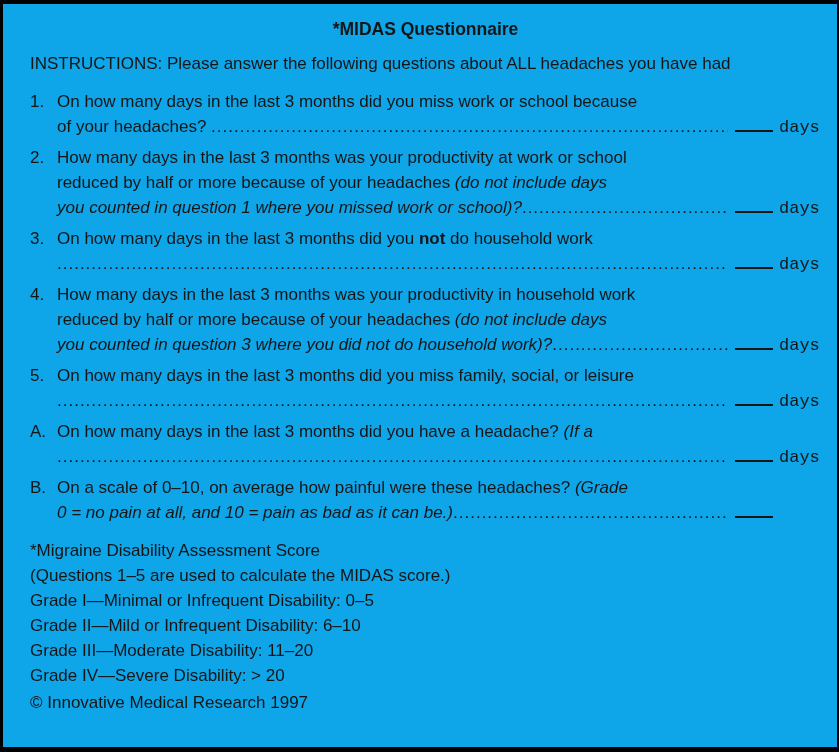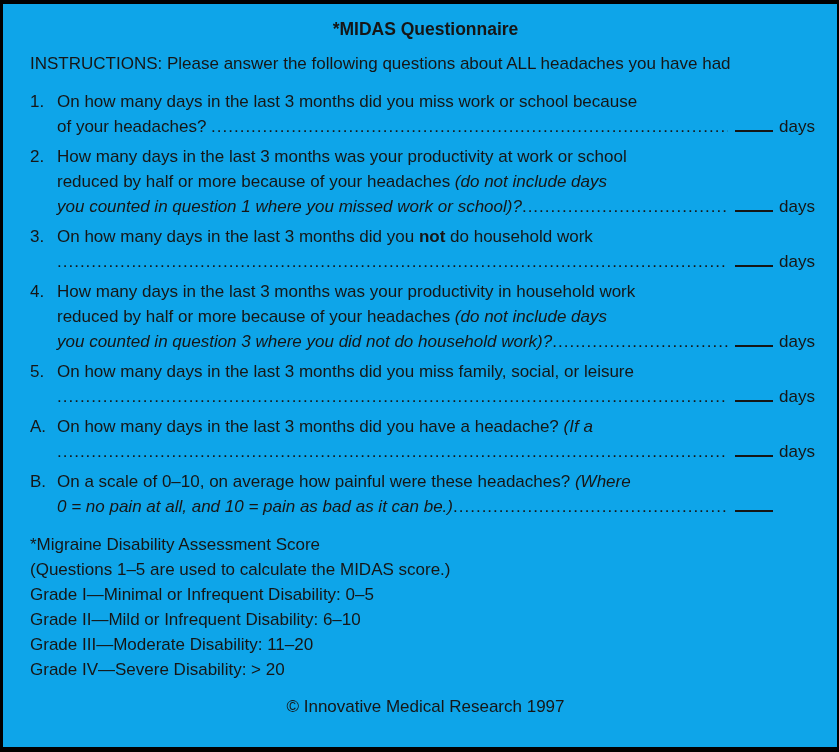--- a/index.html
+++ b/index.html
@@ -67,27 +67,27 @@
     width: 38px;
     height: 0;
     border-bottom: 2px solid #161616;
     margin: 0 3px 0 7px;
   }
   .suffix {
     flex: none;
     width: 45px;
     padding-left: 3px;
     box-sizing: border-box;
+    font-family: Liberation Mono, monospace;
   }
   .footnote {
     margin-top: 13px;
   }
   .copyright {
-    margin-top: 12px;
-    text-align: center;
+    margin-top: 2px;
   }
 </style>
 </head>
 <body>
 
 <div class="page">
 
   <h1 class="title">*MIDAS Questionnaire</h1>
 
   <div class="instructions">
@@ -162,21 +162,21 @@
           <div class="qline qline-last">
             <span class="leader">........................................................................................................................................................................................................</span>
             <span class="blank"></span>
             <span class="suffix">days</span>
           </div>
         </div>
       </div>
       <div class="question">
         <span class="qnum">B.</span>
         <div class="qbody">
-          <div class="qline"><span class="seg">On a scale of 0–10, on average how painful were these headaches? </span><span class="seg i">(Where</span></div>
+          <div class="qline"><span class="seg">On a scale of 0–10, on average how painful were these headaches? </span><span class="seg i">(Grade</span></div>
           <div class="qline qline-last">
             <span class="seg i">0 = no pain at all, and 10 = pain as bad as it can be.)</span>
             <span class="leader">........................................................................................................................................................................................................</span>
             <span class="blank"></span>
             <span class="suffix"></span>
           </div>
         </div>
       </div>
     </div>
 

